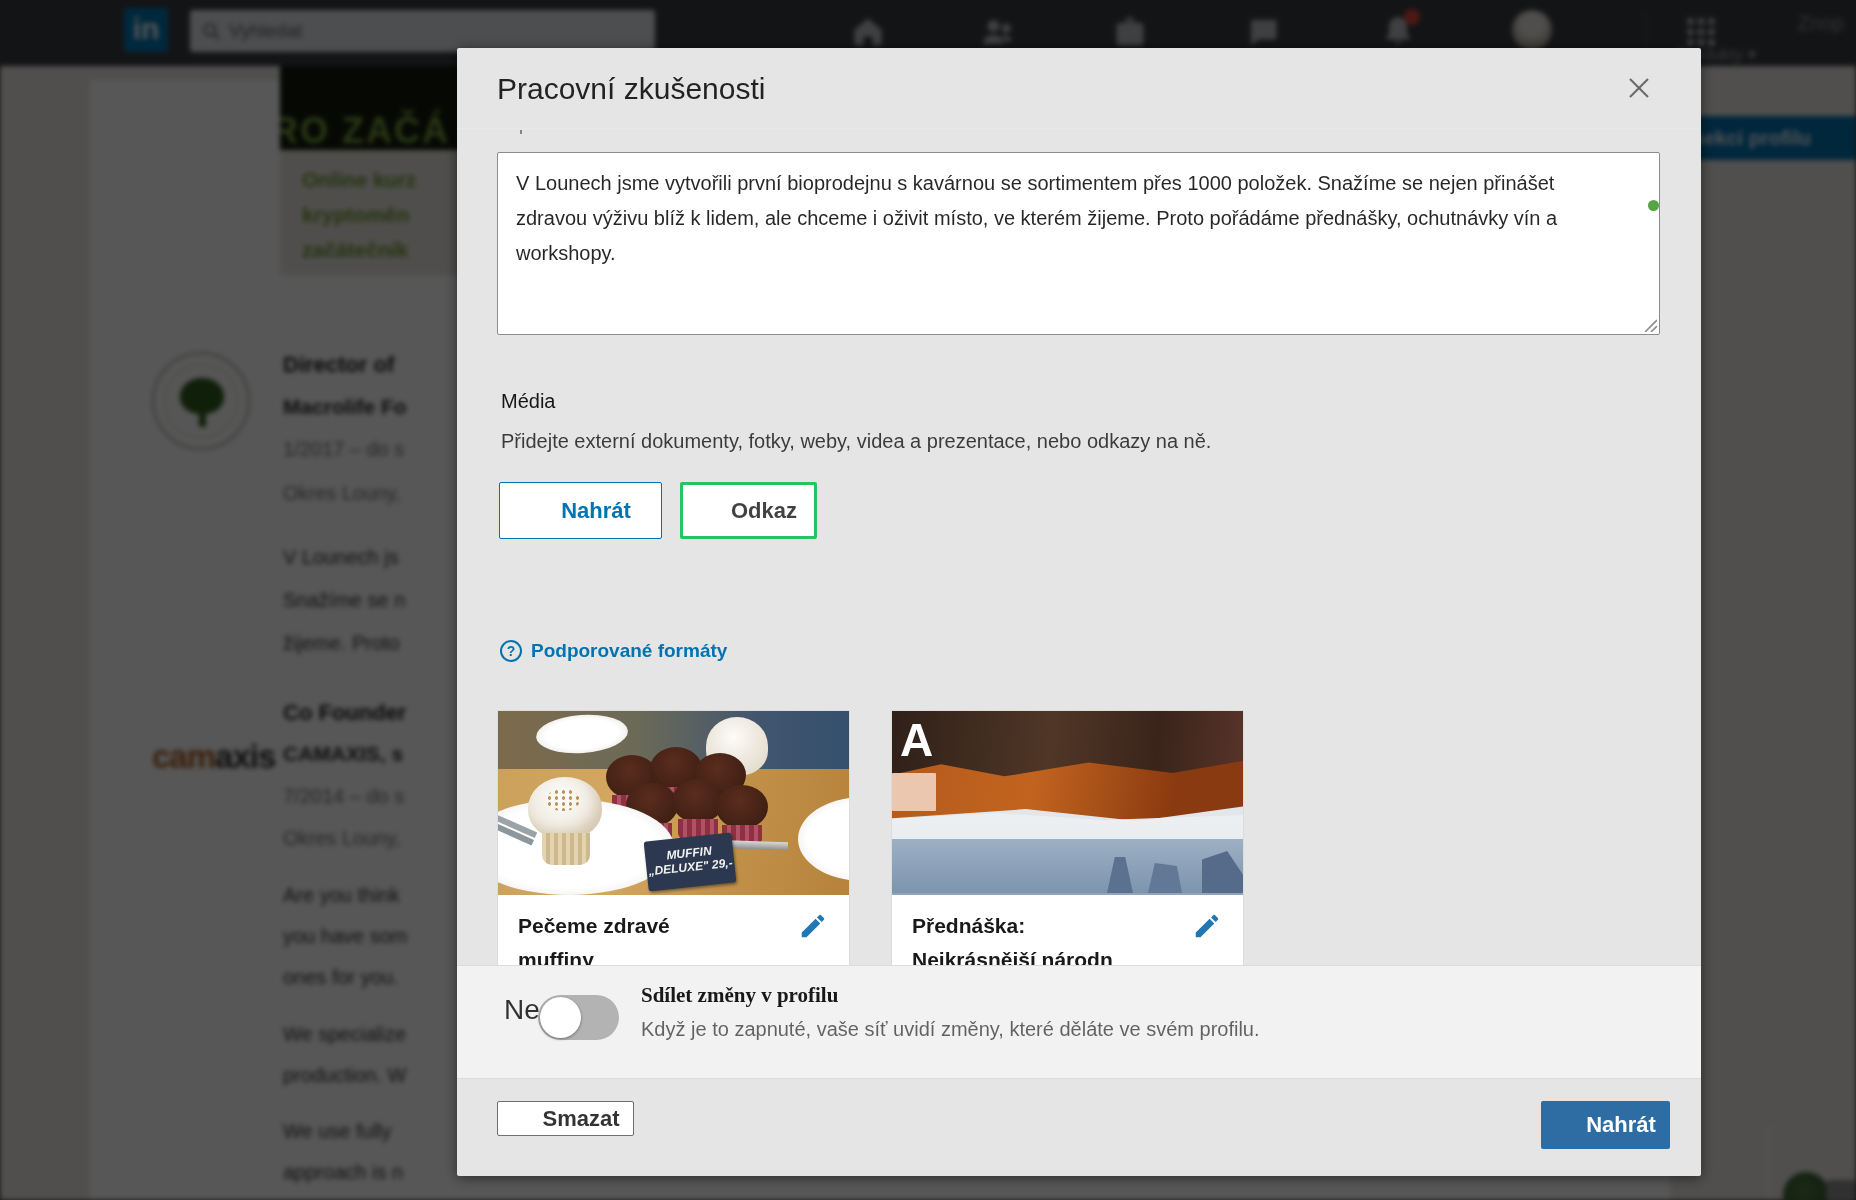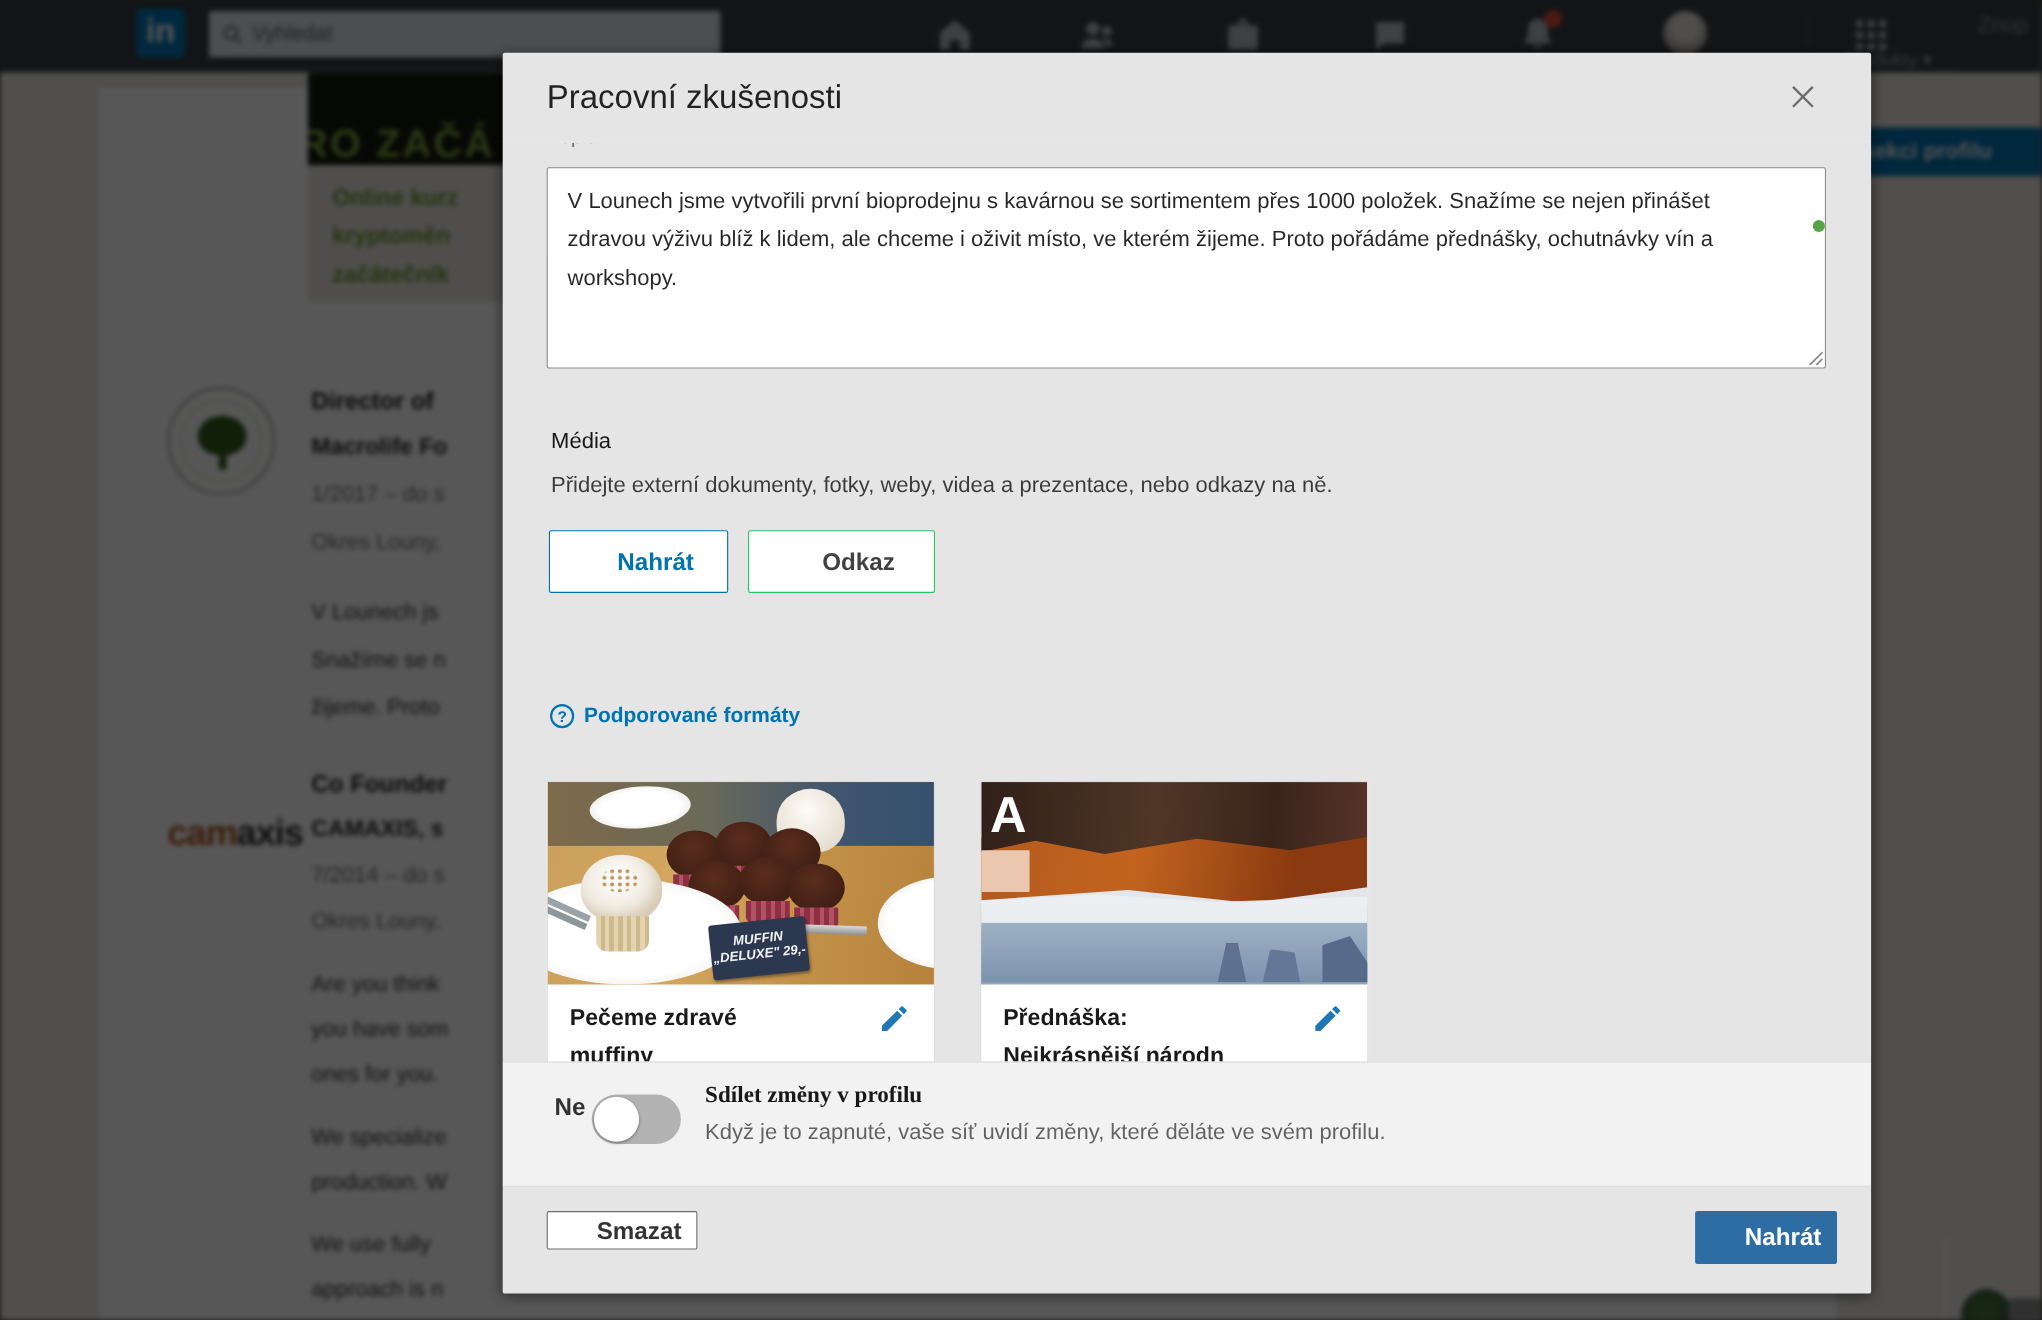--- a/index.html
+++ b/index.html
@@ -70,21 +70,21 @@
   .m-greendot { position:absolute; left:1191px; top:152px; width:11px; height:11px; border-radius:50%; background:#57a348; }
   .m-resize { position:absolute; left:1186px; top:270px; width:14px; height:14px; }
   .m-resize svg { stroke:#8a8a8a; stroke-width:1.6; }
 
   .m-media-label { position:absolute; left:44px; top:342px; font-size:20px; color:rgba(0,0,0,.9); }
   .m-media-desc { position:absolute; left:44px; top:382px; font-size:20px; color:rgba(0,0,0,.75); }
 
   .btn { display:flex; align-items:center; justify-content:center; font-family:inherit; font-weight:600; font-size:22px;
          border-radius:2px; background:#fff; cursor:pointer;padding-left:31px; }
   .m-upload { position:absolute; left:42px; top:434px; width:163px; height:57px; border:1px solid #0073b1; color:#0073b1; }
-  .m-link { position:absolute; left:223px; top:434px; width:170px; height:57px; border:1px solid #22c55e; color:rgba(0,0,0,.75); }
+  .m-link { position:absolute; left:223px; top:434px; width:137px; height:57px; border:3px solid #22c55e; color:rgba(0,0,0,.75); }
 
   .m-urlrow { position:absolute; left:40px; top:525px; width:1163px; height:48px; border:1px solid #8c8c8c; border-radius:2px;
               display:flex; align-items:center; }
   .m-urlrow input { flex:1; border:none; outline:none; background:transparent; font-family:inherit; font-size:20px; color:#333; padding:0 18px; }
   .m-urlrow input::placeholder { color:#6f6f6f; }
   .m-add { font-weight:bold; font-size:21px; color:#0073b1; padding-right:18px; cursor:pointer; }
 
   .m-formats { position:absolute; left:43px; top:592px; display:flex; align-items:center; gap:9px; cursor:pointer; }
   .m-q { width:22px; height:22px; border-radius:50%; border:2px solid #0073b1; color:#0073b1; font-size:14px; font-weight:bold;
          display:flex; align-items:center; justify-content:center; }
@@ -139,21 +139,21 @@
   .ph2 .valley { position:absolute; left:0; top:128px; width:100%; height:54px;
                  background:linear-gradient(#9db0c4,#7d94ae); }
   .ph2 .mesa1 { position:absolute; left:215px; top:146px; width:26px; height:36px; background:#5c7090; clip-path:polygon(30% 0,70% 0,100% 100%,0 100%); }
   .ph2 .mesa2 { position:absolute; left:256px; top:152px; width:34px; height:30px; background:#637797; clip-path:polygon(20% 0,85% 10%,100% 100%,0 100%); }
   .ph2 .mesa3 { position:absolute; left:310px; top:140px; width:42px; height:42px; background:#566a8a; clip-path:polygon(0 20%,60% 0,100% 60%,100% 100%,0 100%); }
   .ph2 .letterA { position:absolute; left:8px; top:2px; color:#fff; font-weight:bold; font-size:46px; }
   .ph2 .pink { position:absolute; left:0; top:62px; width:44px; height:38px; background:#ecc7b0; border-radius:1px; }
 
   .m-bar { position:absolute; left:0; top:917px; width:1244px; height:114px; background:#f2f2f2;
            border-top:1px solid #dcdcdc; border-bottom:1px solid #dcdcdc; }
-  .m-ne { position:absolute; left:47px; top:28px; font-size:22px; color:rgba(0,0,0,.8);font-weight:bold; }
+  .m-ne { position:absolute; left:47px; top:28px; font-size:28px; color:rgba(0,0,0,.8); }
   .m-toggle { position:absolute; left:81px; top:29px; width:81px; height:45px; border-radius:23px; background:#b3b3b3; cursor:pointer; }
   .m-knob { position:absolute; left:2px; top:2px; width:41px; height:41px; border-radius:50%; background:#fff;
             box-shadow:0 1px 3px rgba(0,0,0,.4); }
   .m-share-title { position:absolute; left:184px; top:17px; font-weight:bold; font-size:21px; color:rgba(0,0,0,.9);font-family:Liberation Serif, serif; }
   .m-share-desc { position:absolute; left:184px; top:52px; font-size:20px; color:rgba(0,0,0,.6); }
 
   .m-delete { position:absolute; left:40px; top:1053px; width:137px; height:35px; border:1px solid #6f6f6f; color:rgba(0,0,0,.8); }
   .m-save { position:absolute; left:1084px; top:1053px; width:129px; height:48px; background:#2e6da4; border:none; color:#fff; }
 </style>
 </head>

